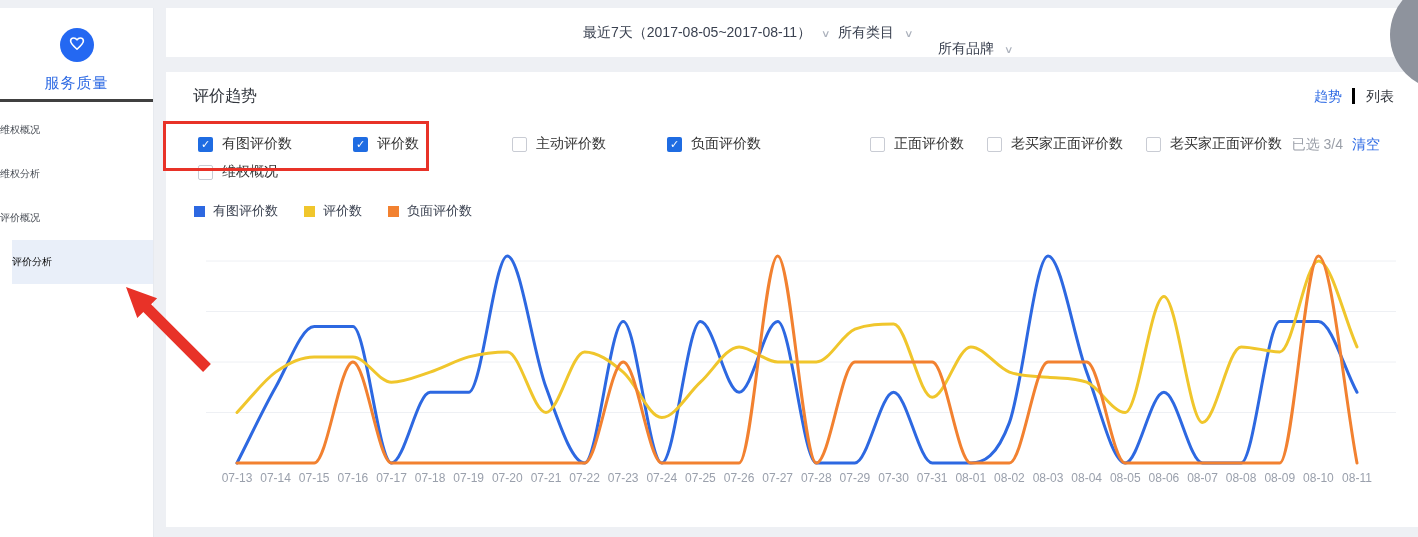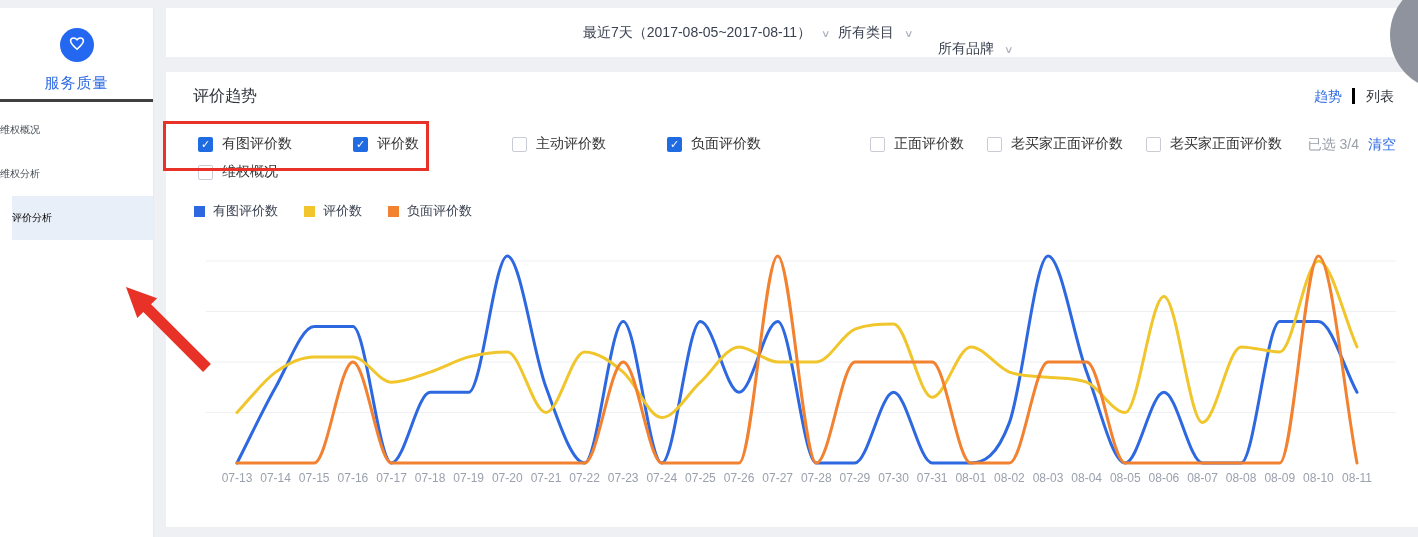--- a/index.html
+++ b/index.html
@@ -25,21 +25,21 @@
   
   .card{position:absolute;left:166px;top:72px;width:1252px;height:455px;background:#fff;}
   .card-title{position:absolute;left:27px;top:14px;font-size:16px;color:#32363d;font-weight:500;}
   .view-toggle{position:absolute;right:24px;top:16px;font-size:14px;}
   .view-trend{color:#2f6be4;padding-right:10px;cursor:pointer;}
   .view-list{color:#32363d;border-left:3px solid #000000;padding-left:11px;cursor:pointer;}
   .cb-item{position:absolute;height:16px;display:flex;align-items:center;font-size:14px;color:#333;cursor:pointer;white-space:nowrap;}
   .cb{width:15px;height:15px;border-radius:2px;margin-right:9px;box-sizing:border-box;display:flex;align-items:center;justify-content:center;flex:none;}
   .cb.checked{background:#1f6ce2;color:#fff;font-size:11px;line-height:1;}
   .cb.un{border:1px solid #c9ccd4;background:#fff;}
-  .selected-info{position:absolute;right:22px;top:64px;font-size:14px;color:#9a9fa8;white-space:nowrap;}
+  .selected-info{position:absolute;right:38px;top:64px;font-size:14px;color:#9a9fa8;white-space:nowrap;}
   .clear-link{color:#2f6be4;margin-left:9px;cursor:pointer;}
   .legend{position:absolute;left:28px;top:130px;display:flex;gap:26px;font-size:13px;color:#3a4150;align-items:center;}
   .lg-item{display:flex;align-items:center;}
   .lg-sq{width:11px;height:11px;display:inline-block;margin-right:8px;flex:none;}
   .chart-wrap{position:absolute;left:0;top:158px;width:1252px;height:300px;}
   
   .red-rect{position:absolute;left:163px;top:121px;width:266px;height:50px;border:3px solid #e83228;box-sizing:border-box;z-index:30;pointer-events:none;}
   .arrow-svg{position:absolute;left:100px;top:270px;z-index:30;pointer-events:none;}
   
   .float-circle{position:absolute;left:1390px;top:-20px;width:110px;height:110px;border-radius:50%;background:#8e939d;z-index:40;cursor:pointer;}
@@ -54,20 +54,21 @@
         <svg width="18" height="16" viewBox="0 0 18 16">
           <path d="M9 14.2 C5.2 10.9 2.6 8.7 2.6 6.1 2.6 4.3 4 3 5.7 3 6.9 3 8.2 3.7 9 4.9 9.8 3.7 11.1 3 12.3 3 14 3 15.4 4.3 15.4 6.1 15.4 8.7 12.8 10.9 9 14.2 Z" fill="none" stroke="#ffffff" stroke-width="1.6" stroke-linejoin="round"></path>
         </svg>
       </span>
     </div>
     <div class="app-title">服务质量</div>
   </div>
   <nav class="side-nav" id="side-nav">
       <div class="side-item">维权概况</div>
       <div class="side-item">维权分析</div>
+      <div class="side-item">评价概况</div>
       <div class="side-item active">评价分析</div>
     </nav>
 </aside>
 
 <header class="topbar">
   <div class="dropdown dd-date">
     <span>最近7天（2017-08-05~2017-08-11）</span>
     <span class="chevron">∨</span>
   </div>
   <div class="dropdown dd-cat">

